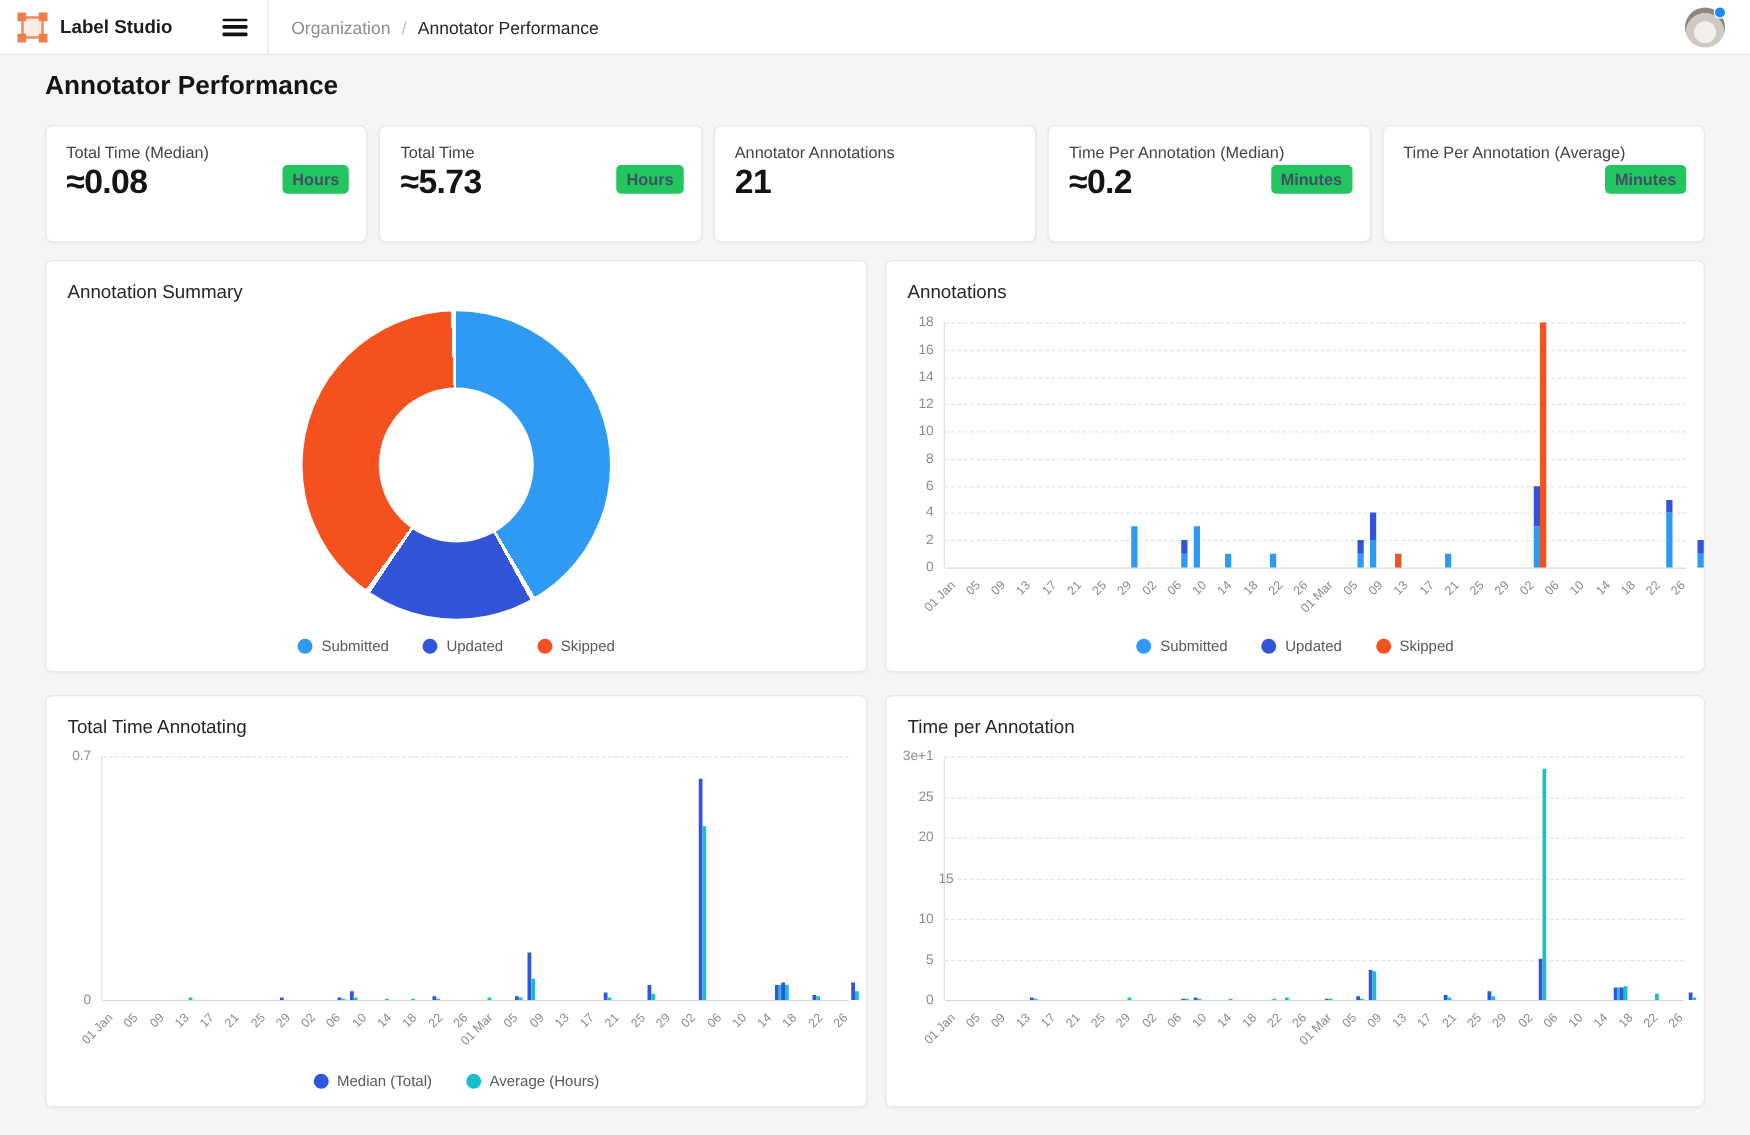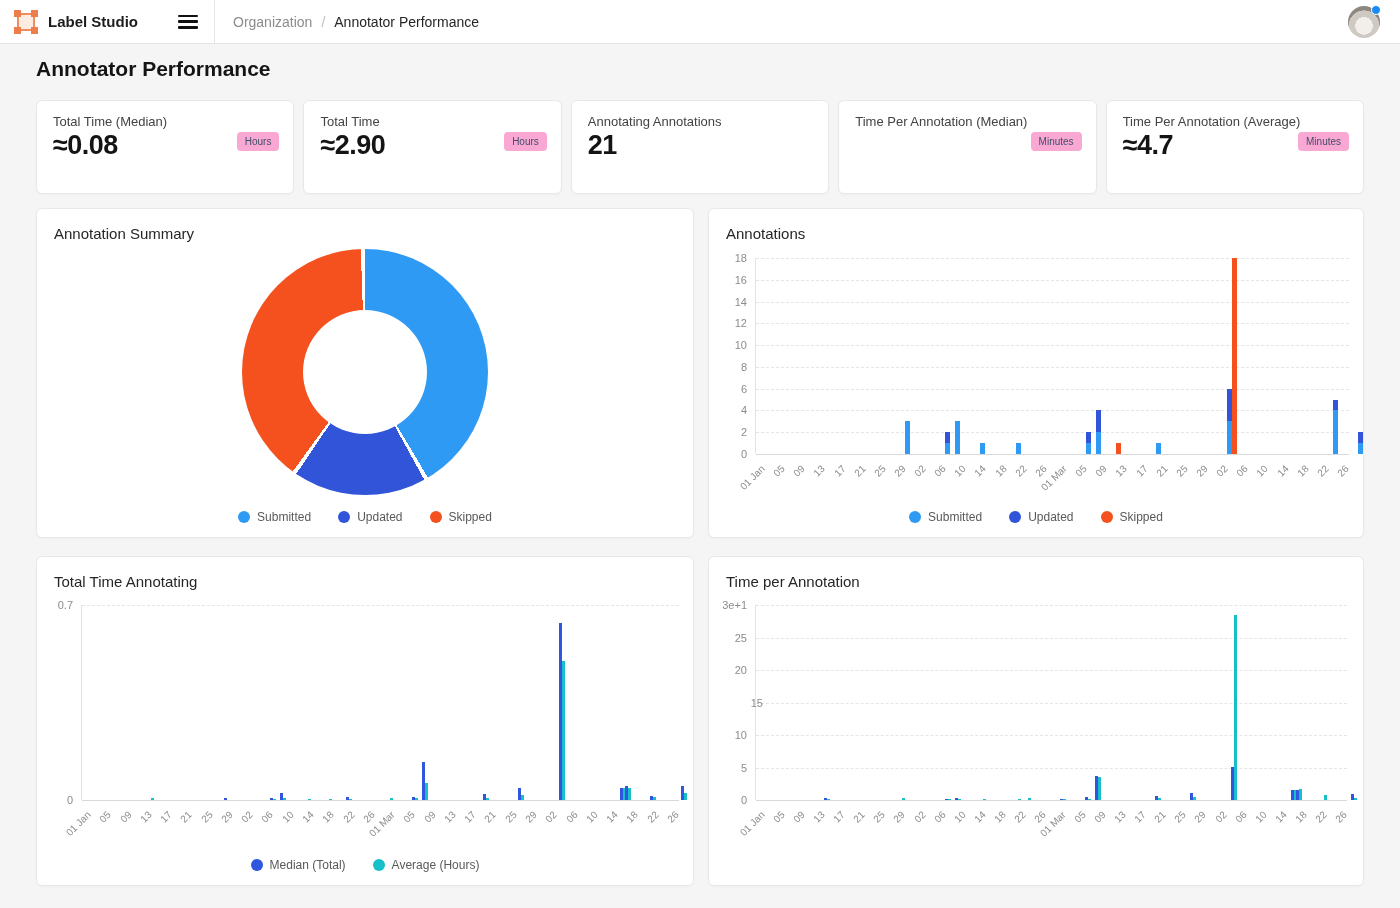--- a/index.html
+++ b/index.html
@@ -34,22 +34,22 @@
   .avatar-dot { position:absolute; right:-1px; top:-1px; width:10px; height:10px; border-radius:50%;
     background:#1b8af2; border:1.5px solid #fff; }
   
   .page-title { position:absolute; left:36px; top:57px; font-size:21px; font-weight:bold; color:#141414; }
   
   .kpi-row { position:absolute; left:36px; top:100px; width:1328px; display:flex; gap:9px; }
   .kpi-card { flex:1; height:94px; background:#fff; border:1px solid #e8e8e8; border-radius:6px;
     padding:13px 16px; position:relative; box-shadow:0 1px 2px rgba(0,0,0,0.03); }
   .kpi-label { font-size:13px; color:#434343; }
   .kpi-value { font-size:27px; font-weight:bold; color:#141414; margin-top:1px; letter-spacing:-0.5px; }
-  .kpi-badge { position:absolute; right:14px; top:31px; background:#f9a8d4; color:#414e68;
-    font-size:10px; font-weight:normal; padding:4px 8px; border-radius:4px; }
+  .kpi-badge { position:absolute; right:14px; top:31px; background:#22c55e; color:#414e68;
+    font-size:13px; font-weight:bold; padding:4px 8px; border-radius:4px; }
   
   .chart-card { position:absolute; background:#fff; border:1px solid #e8e8e8; border-radius:6px;
     box-shadow:0 1px 2px rgba(0,0,0,0.03); }
   #card-summary      { left:36px;  top:208px; width:658px; height:330px; }
   #card-annotations  { left:708px; top:208px; width:656px; height:330px; }
   #card-total-time   { left:36px;  top:556px; width:658px; height:330px; }
   #card-time-per     { left:708px; top:556px; width:656px; height:330px; }
   .chart-title { position:absolute; left:17px; top:16px; font-size:15px; font-weight:500; color:#262626; }
   
   .donut { position:absolute; left:50%; top:163px; transform:translate(-50%,-50%);
@@ -106,34 +106,34 @@
 <div class="page-title">Annotator Performance</div>
 
 <div class="kpi-row" id="kpi-row">
     <div class="kpi-card">
       <div class="kpi-label">Total Time (Median)</div>
       <div class="kpi-value">≈0.08</div>
       <div class="kpi-badge">Hours</div>
     </div>
     <div class="kpi-card">
       <div class="kpi-label">Total Time</div>
-      <div class="kpi-value">≈2.90</div>
+      <div class="kpi-value">≈5.73</div>
       <div class="kpi-badge">Hours</div>
     </div>
     <div class="kpi-card">
-      <div class="kpi-label">Annotating Annotations</div>
+      <div class="kpi-label">Annotator Annotations</div>
       <div class="kpi-value">21</div>
     </div>
     <div class="kpi-card">
       <div class="kpi-label">Time Per Annotation (Median)</div>
+      <div class="kpi-value">≈0.2</div>
       <div class="kpi-badge">Minutes</div>
     </div>
     <div class="kpi-card">
       <div class="kpi-label">Time Per Annotation (Average)</div>
-      <div class="kpi-value">≈4.7</div>
       <div class="kpi-badge">Minutes</div>
     </div>
   </div>
 
 <div class="chart-card" id="card-summary">
   <div class="chart-title">Annotation Summary</div>
 <div class="donut" style="background: conic-gradient(rgb(47, 154, 243) 0%, rgb(47, 154, 243) 41.45%, rgb(255, 255, 255) 41.45%, rgb(255, 255, 255) 42%, rgb(50, 84, 217) 42%, rgb(50, 84, 217) 59.45%, rgb(255, 255, 255) 59.45%, rgb(255, 255, 255) 60%, rgb(244, 81, 30) 60%, rgb(244, 81, 30) 99.45%, rgb(255, 255, 255) 99.45%, rgb(255, 255, 255) 100%);">
       <div class="donut-hole"></div>
     </div>
     <div class="legend">

